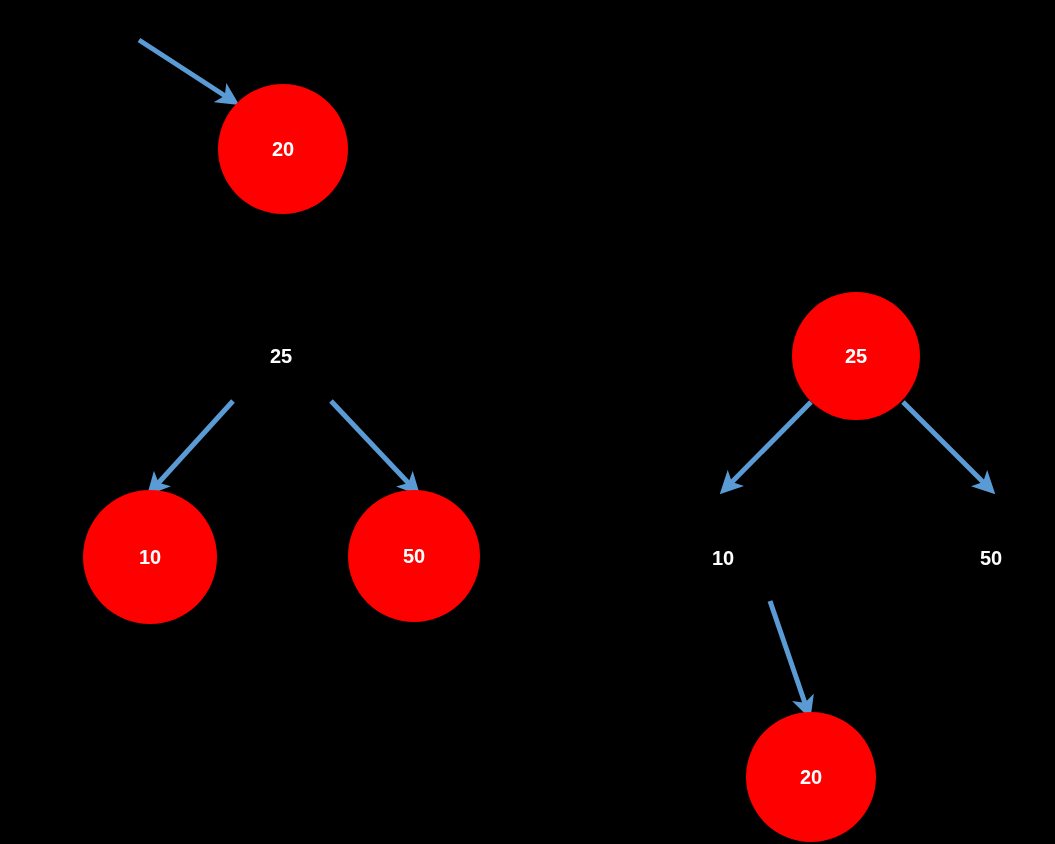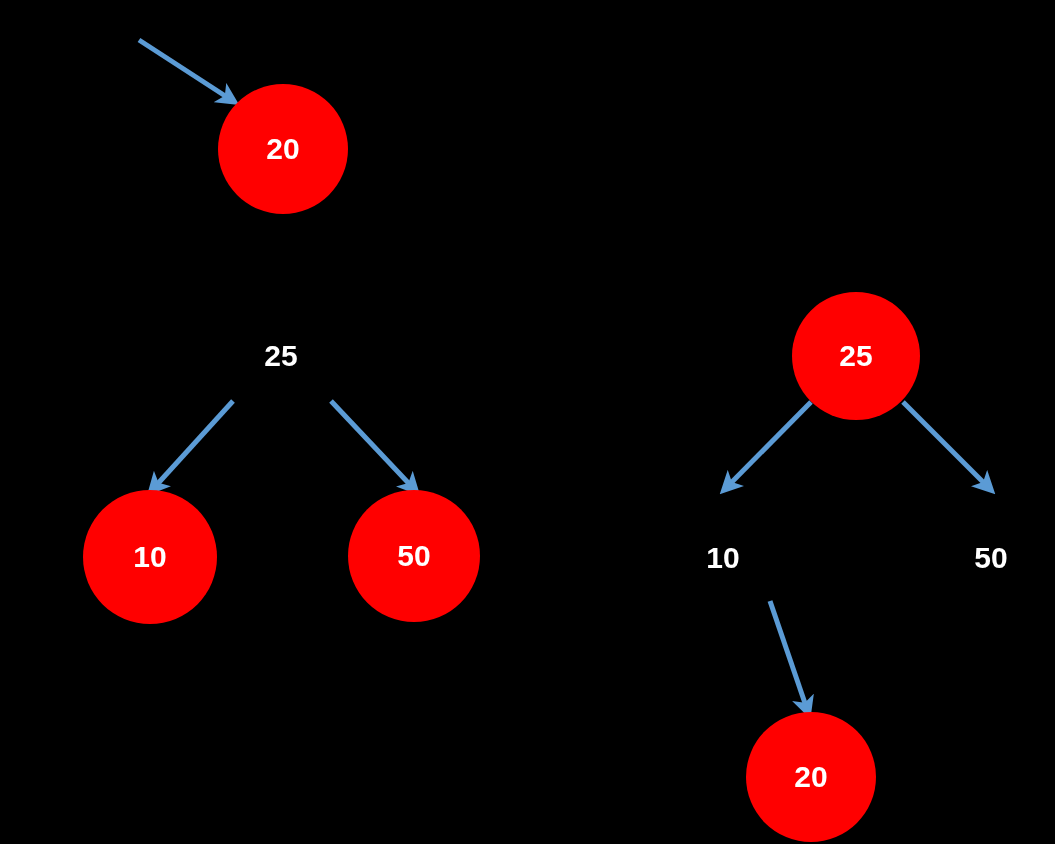--- a/index.html
+++ b/index.html
@@ -34,21 +34,21 @@
   .node.circle {
     border-radius: 50%;
     background: #FF0000;
   }
   .node.plain {
     background: transparent;
   }
   .node-label {
     color: #FFFFFF;
     font-weight: bold;
-    font-size: 30px;
+    font-size: 20px;
     line-height: 1;
     letter-spacing: 0px;
     user-select: none;
     white-space: nowrap;
   }
 </style>
 </head>
 <body>
 
 <div id="canvas-root">

